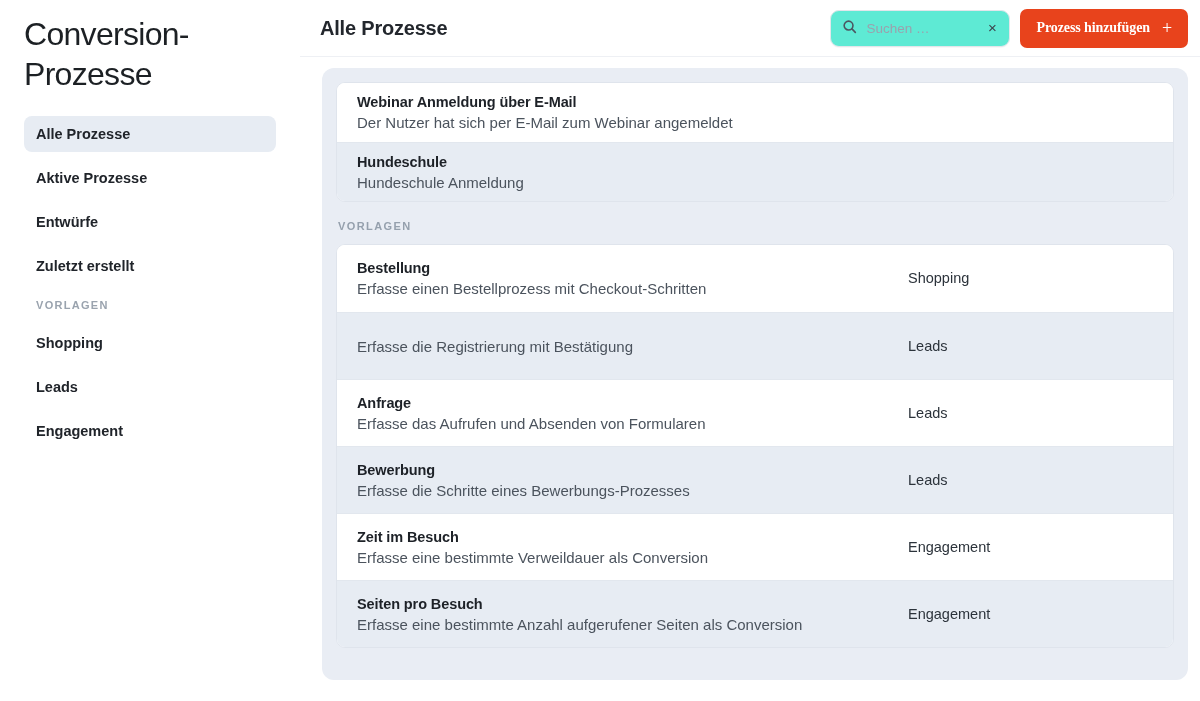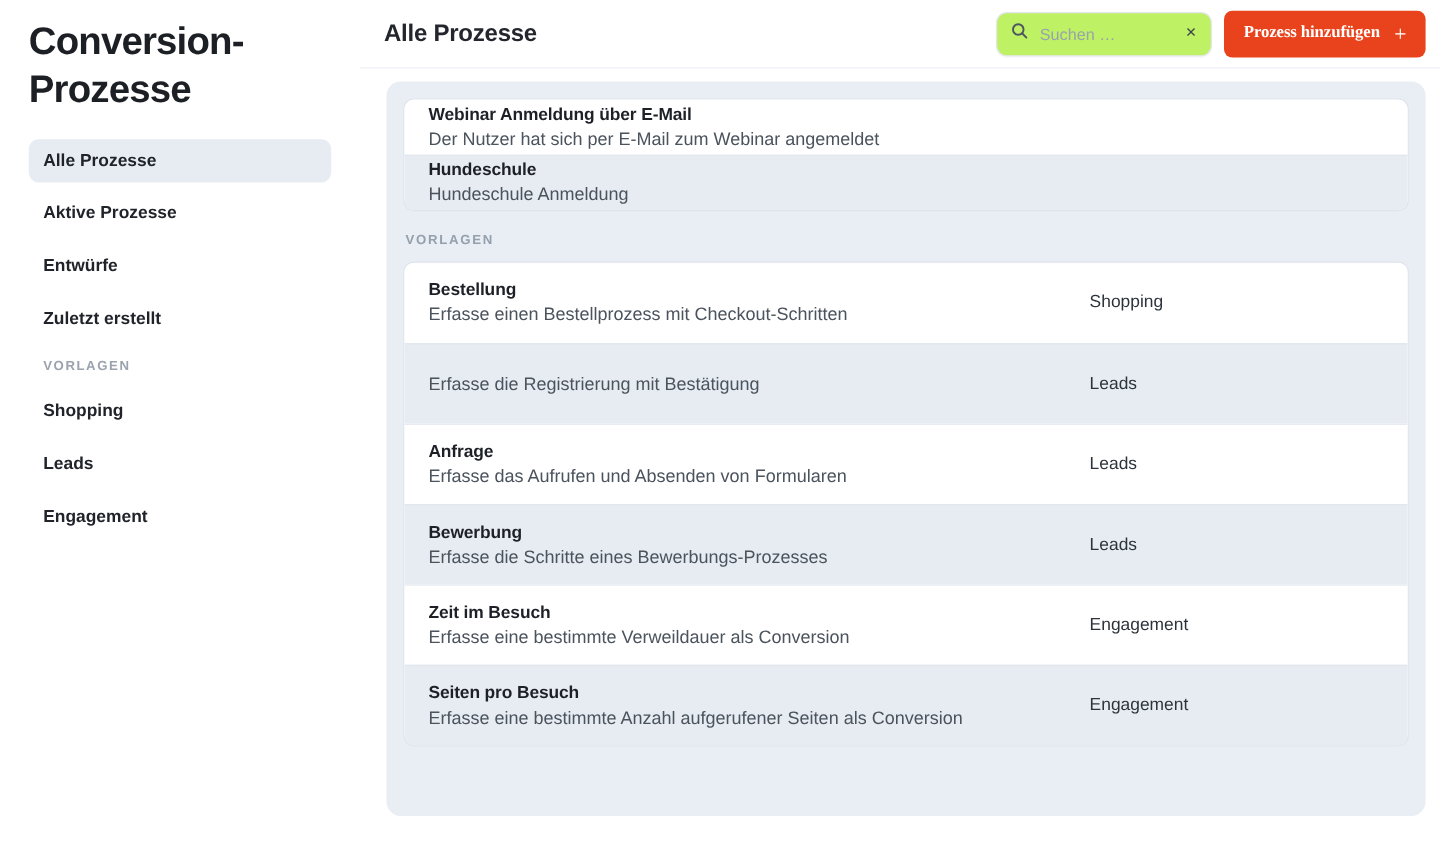--- a/index.html
+++ b/index.html
@@ -26,21 +26,21 @@
   .sidebar {
     width: 300px;
     flex: 0 0 300px;
     padding: 14px 24px 0 24px;
     background: #ffffff;
   }
 
   .brand-title {
     font-size: 32px;
     line-height: 40px;
-    font-weight: 700;
+    font-weight: 400;
     letter-spacing: -0.7px;
     color: #1c2024;
     margin-bottom: 22px;
     word-break: break-word;
   }
 
   .nav { display: block; }
 
   .nav-item {
     display: block;
@@ -89,21 +89,21 @@
     font-size: 20px;
     font-weight: 600;
     letter-spacing: -0.2px;
     color: #23272d;
     flex: 1 1 auto;
   }
 
   .search-box {
     width: 180px;
     height: 37px;
-    background: #bef264;
+    background: #5eead4;
     border: 1px solid #e3e6eb;
     border-radius: 9px;
     display: flex;
     align-items: center;
     padding: 0 9px 0 11px;
     margin-right: 10px;
     box-shadow: 0 1px 1px rgba(16,24,40,0.03);
   }
 
   .search-icon { flex: 0 0 auto; display: block; color: #4c5560; }
@@ -185,21 +185,21 @@
   .row {
     display: flex;
     align-items: center;
     padding: 0 20px;
     background: #ffffff;
     cursor: pointer;
   }
   .row + .row { border-top: 1px solid #e2e7ee; }
   .row.alt { background: #e7ecf3; }
 
-  .row.compact { height: 46px; }
+  .row.compact { height: 59px; }
   .row.tall { height: 67px; }
 
   .row-main { flex: 1 1 auto; min-width: 0; }
 
   .row-title {
     font-size: 14.5px;
     font-weight: 700;
     color: #1d2127;
     line-height: 19px;
     letter-spacing: -0.1px;

